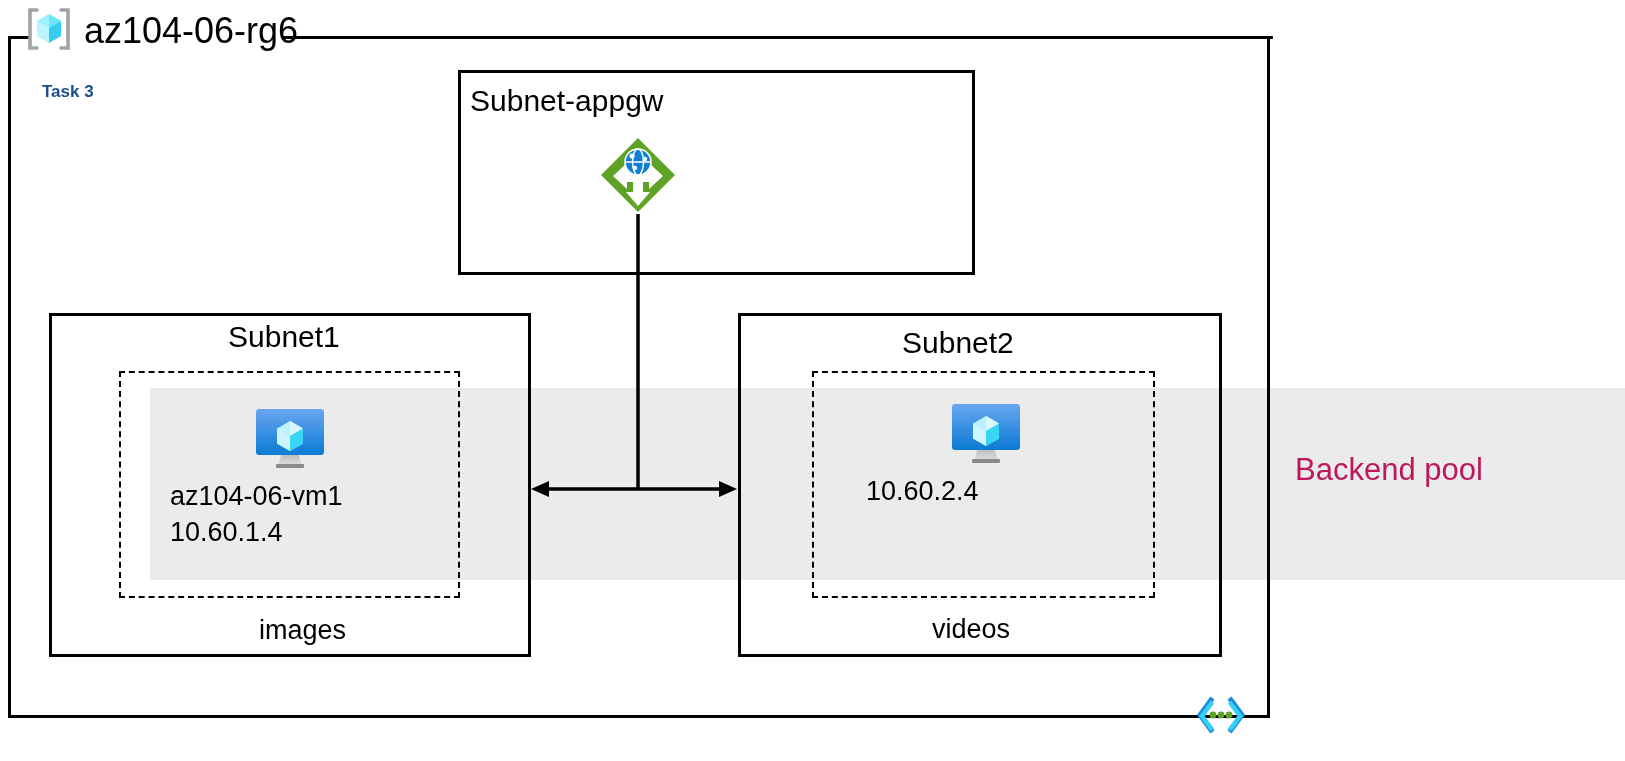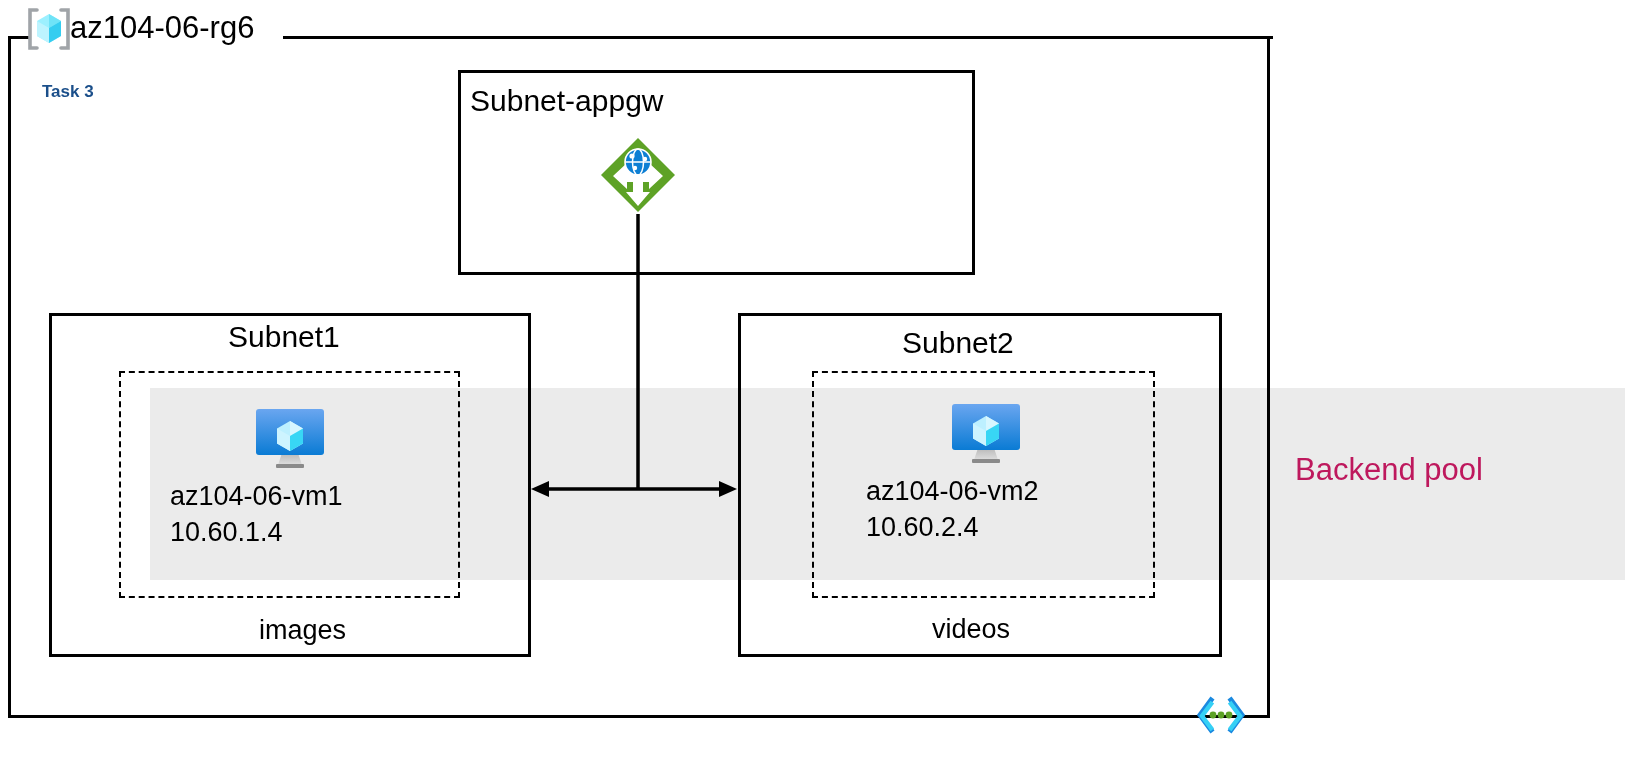--- a/index.html
+++ b/index.html
@@ -75,23 +75,23 @@
   .rg-icon {
     position: absolute;
     left: 26px;
     top: 6px;
     width: 46px;
     height: 46px;
     z-index: 5;
   }
   .rg-title {
     position: absolute;
-    left: 70px;
+    left: 84px;
     top: 10px;
-    font-size: 31px;
+    font-size: 36px;
     white-space: nowrap;
     z-index: 5;
   }
 
   .task-label {
     position: absolute;
     left: 42px;
     top: 82px;
     font-size: 17px;
     font-weight: bold;
@@ -309,21 +309,20 @@
       </defs>
       <path d="M30 48 L46 48 L50 60 L26 60 Z" fill="url(#vmStand2)"></path>
       <rect x="24" y="59" width="28" height="4" rx="1" fill="#8a8a8a"></rect>
       <rect x="4" y="4" width="68" height="46" rx="3" fill="url(#vmScreen2)"></rect>
       <polygon points="38,16 51,23.5 51,38.5 38,46 25,38.5 25,23.5" fill="#bdf0ff"></polygon>
       <polygon points="38,16 51,23.5 38,31" fill="#d8f7ff"></polygon>
       <polygon points="38,31 51,23.5 51,38.5 38,46" fill="#38d6f5"></polygon>
       <polygon points="38,31 25,23.5 25,38.5 38,46" fill="#cdf4ff"></polygon>
     </svg>
     <div class="vm-text">
-      <div>az104-06-vm2</div>
       <div>10.60.2.4</div>
     </div>
   </div>
 
   <div class="subnet-code-icon">
     <svg viewBox="0 0 50 42" width="50" height="42">
       <path d="M15 6 L4 21 L15 36" fill="none" stroke="#1b8ae0" stroke-width="5" stroke-linecap="square"></path>
       <path d="M15 10 L6 22 L15 34" fill="none" stroke="#35d0f5" stroke-width="4.5" stroke-linecap="square"></path>
       <path d="M35 6 L46 21 L35 36" fill="none" stroke="#1b8ae0" stroke-width="5" stroke-linecap="square"></path>
       <path d="M35 10 L44 22 L35 34" fill="none" stroke="#35d0f5" stroke-width="4.5" stroke-linecap="square"></path>

